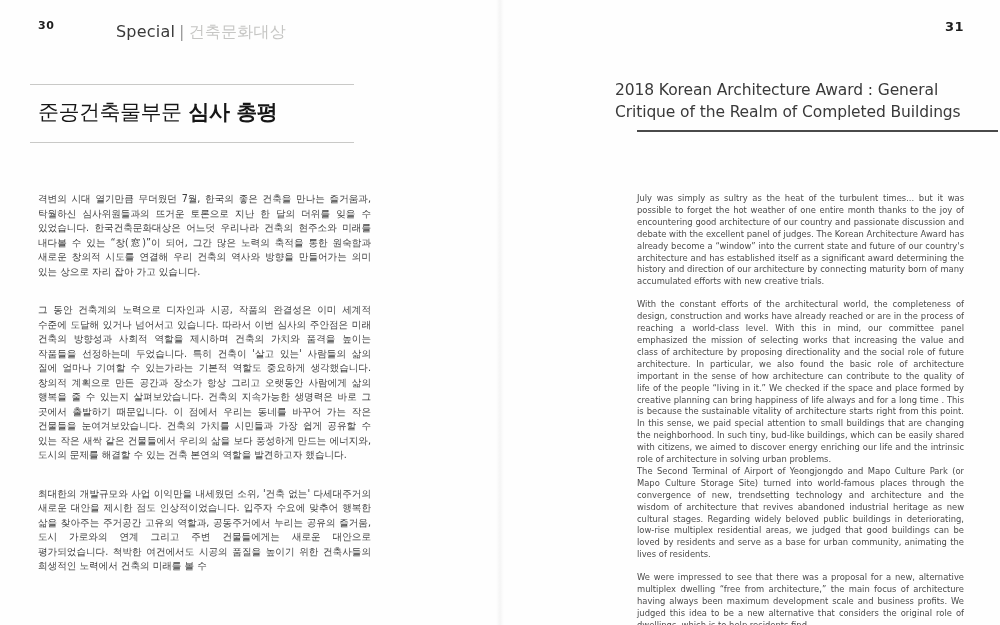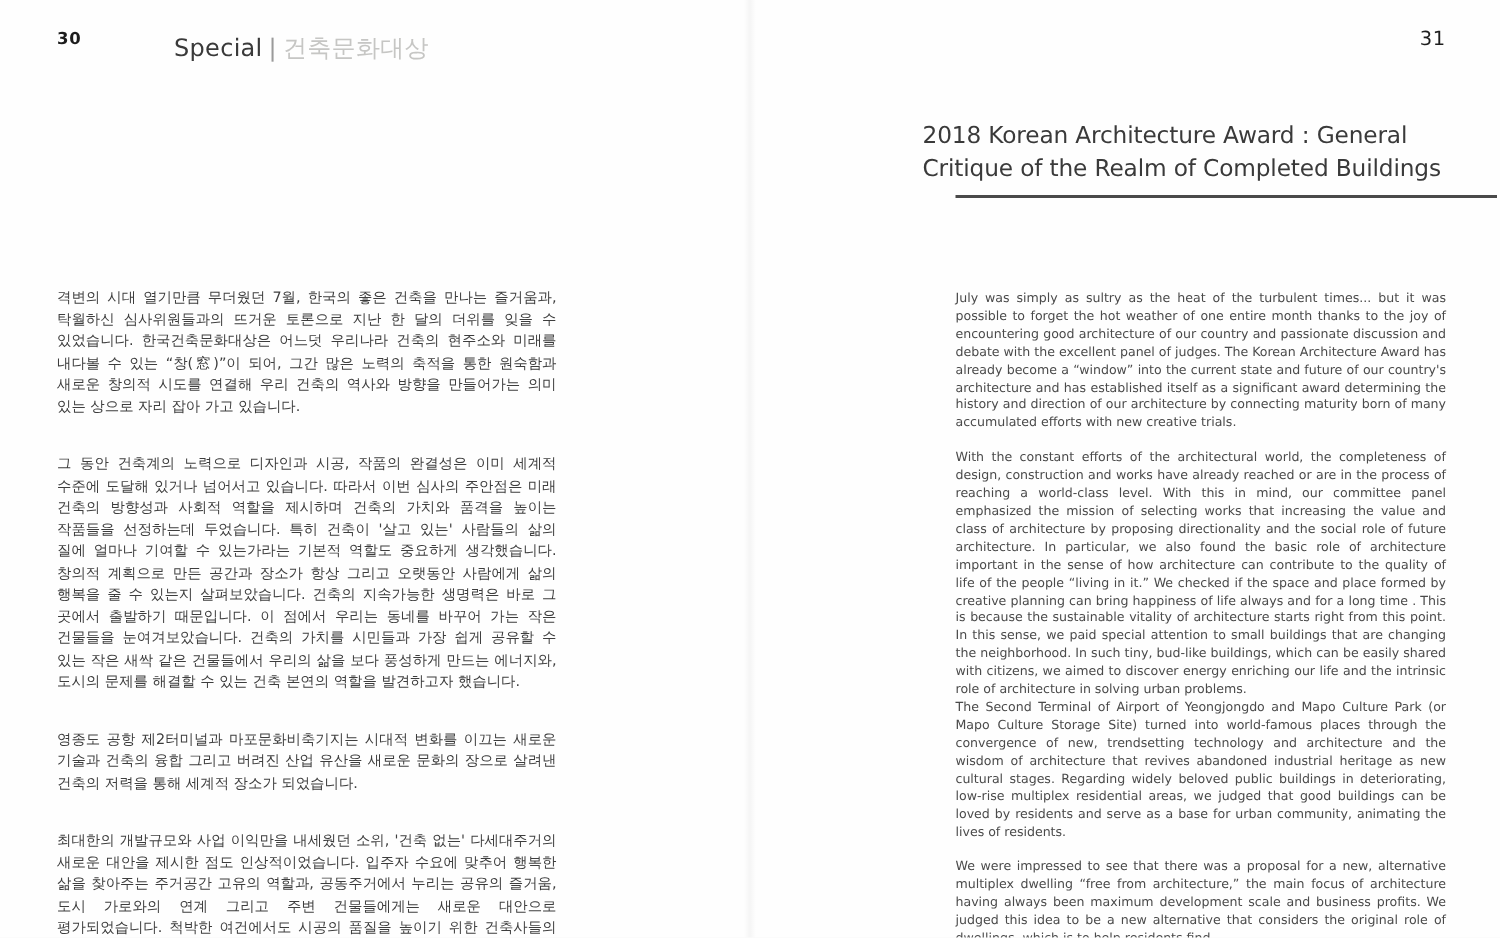--- a/index.html
+++ b/index.html
@@ -50,21 +50,21 @@
     font-size: 9.6px; line-height: 14.5px;
     text-align: justify; color: #3d3d3d;
     word-break: keep-all; overflow-wrap: break-word;
   }
   .left-body p + p { margin-top: 24px; }
   .left-body p.no-gap { margin-top: 0; }
 
   
   .right-page-number {
     position: absolute; right: 36px; top: 19px;
-    font-size: 13px; font-weight: 400; color: #1d1d1d; letter-spacing: .5px;
+    font-size: 13px; font-weight: 700; color: #1d1d1d; letter-spacing: .5px;
   }
   .right-title {
     position: absolute; left: 615px; top: 80px; width: 362px;
     font-size: 15.5px; line-height: 1.4; font-weight: 400; color: #3a3a3a;
     letter-spacing: -0.1px;
   }
   .right-rule {
     position: absolute; left: 637px; top: 130px; width: 361px;
     border-top: 2px solid #4a4a4a;
   }
@@ -80,25 +80,29 @@
 <body>
 
 <div class="spread">
 
   <div class="left-page-number">30</div>
 
   <div class="header-section">
     <span>Special</span><span class="divider">|</span><span class="sub">건축문화대상</span>
   </div>
 
+  <div class="left-title-block">
+    <div class="left-title">
+      <span class="prefix">준공건축물부문</span><span class="emph">심사 총평</span>
+    </div>
+  </div>
 
   <div class="left-body">
     <p>격변의 시대 열기만큼 무더웠던 7월, 한국의 좋은 건축을 만나는 즐거움과, 탁월하신 심사위원들과의 뜨거운 토론으로 지난 한 달의 더위를 잊을 수 있었습니다. 한국건축문화대상은 어느덧 우리나라 건축의 현주소와 미래를 내다볼 수 있는 “창(窓)”이 되어, 그간 많은 노력의 축적을 통한 원숙함과 새로운 창의적 시도를 연결해 우리 건축의 역사와 방향을 만들어가는 의미 있는 상으로 자리 잡아 가고 있습니다.</p>
     <p>그 동안 건축계의 노력으로 디자인과 시공, 작품의 완결성은 이미 세계적 수준에 도달해 있거나 넘어서고 있습니다. 따라서 이번 심사의 주안점은 미래 건축의 방향성과 사회적 역할을 제시하며 건축의 가치와 품격을 높이는 작품들을 선정하는데 두었습니다. 특히 건축이 '살고 있는' 사람들의 삶의 질에 얼마나 기여할 수 있는가라는 기본적 역할도 중요하게 생각했습니다. 창의적 계획으로 만든 공간과 장소가 항상 그리고 오랫동안 사람에게 삶의 행복을 줄 수 있는지 살펴보았습니다. 건축의 지속가능한 생명력은 바로 그 곳에서 출발하기 때문입니다. 이 점에서 우리는 동네를 바꾸어 가는 작은 건물들을 눈여겨보았습니다. 건축의 가치를 시민들과 가장 쉽게 공유할 수 있는 작은 새싹 같은 건물들에서 우리의 삶을 보다 풍성하게 만드는 에너지와, 도시의 문제를 해결할 수 있는 건축 본연의 역할을 발견하고자 했습니다.</p>
-    <p>영종도 공항 제2터미널과 마포문화비축기지는 시대적 변화를 이끄는 새로운 기술과 건축의 융합 그리고 버려진 산업 유산을 새로운 문화의 장으로 살려낸 건축의 저력을 통해 세계적 장소가 되었습니다.</p>
     <p>최대한의 개발규모와 사업 이익만을 내세웠던 소위, '건축 없는' 다세대주거의 새로운 대안을 제시한 점도 인상적이었습니다. 입주자 수요에 맞추어 행복한 삶을 찾아주는 주거공간 고유의 역할과, 공동주거에서 누리는 공유의 즐거움, 도시 가로와의 연계 그리고 주변 건물들에게는 새로운 대안으로 평가되었습니다. 척박한 여건에서도 시공의 품질을 높이기 위한 건축사들의 희생적인 노력에서 건축의 미래를 볼 수</p>
   </div>
 
   <div class="gutter"></div>
 
   <div class="right-page-number">31</div>
 
   <div class="right-title">2018 Korean Architecture Award : General Critique of the Realm of Completed Buildings</div>
 
   <div class="right-rule"></div>

